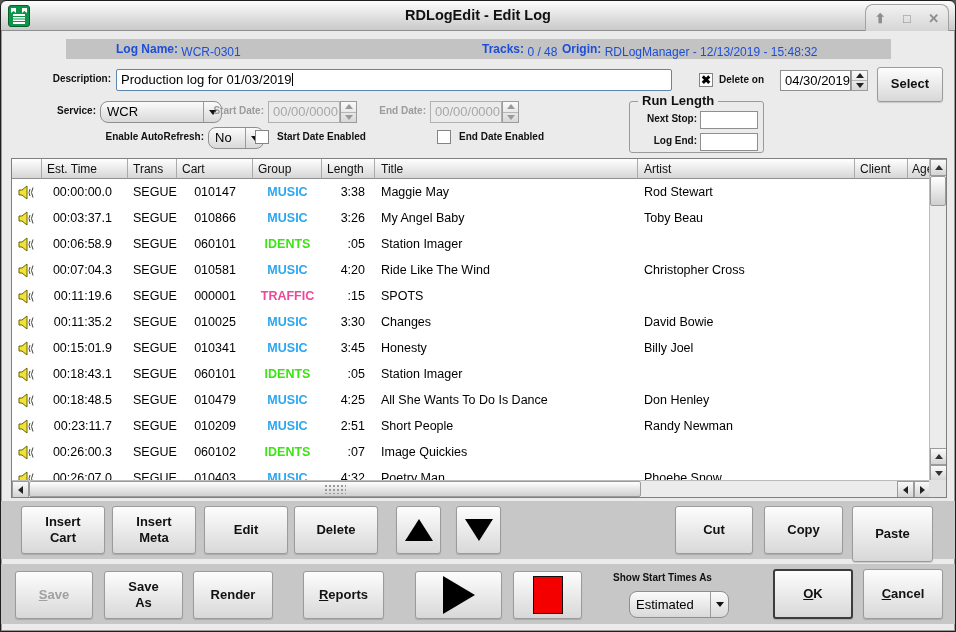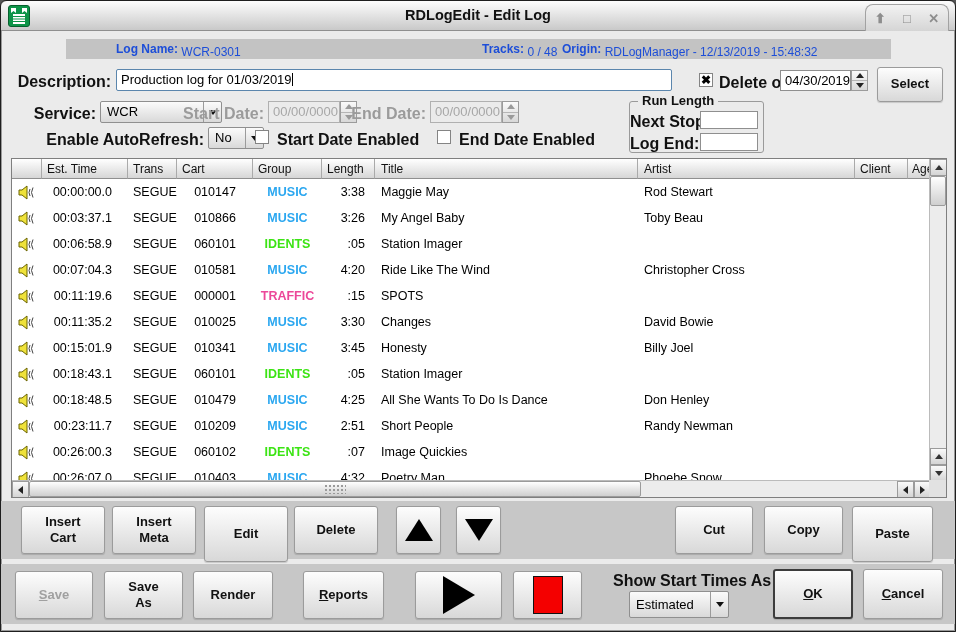--- a/index.html
+++ b/index.html
@@ -38,21 +38,21 @@
 
   
   .infobar{
     position:absolute; left:65px; top:8px; width:825px; height:20px;
     background:#c3c3c3; font-size:12px; color:#1d4ed8;
   }
   .infobar span{ position:absolute; top:3px; white-space:nowrap; }
   .lbl{ font-weight:bold; }
 
   
-  .txt{ font-size:16px; font-weight:bold; color:#111; position:absolute; white-space:nowrap; }
+  .txt{ font-size:10px; font-weight:bold; color:#111; position:absolute; white-space:nowrap; }
   .txt.dis{ color:#9b9b9b; }
   .field{
     position:absolute; background:#fff; border:1px solid #8f8f8f;
     font-size:13px; color:#000; padding:2px 4px 0 4px; overflow:hidden; white-space:nowrap;
   }
   .field.focus{ border:1px solid #5b86ad; border-radius:2px; }
   .field.dis{ background:#ebebeb; color:#a7a7a7; border-color:#b0b0b0; }
   .caret{ display:inline-block; width:1px; height:13px; background:#000; vertical-align:-2px; }
 
   .btn{
@@ -71,21 +71,21 @@
     border:1px solid #9b9b9b; display:flex; flex-direction:column;
   }
   .spin div{ flex:1; display:flex; align-items:center; justify-content:center; }
   .spin .up{ border-bottom:1px solid #b5b5b5; }
   .tri-u{ width:0;height:0;border-left:4px solid transparent;border-right:4px solid transparent;border-bottom:5px solid #222; }
   .tri-d{ width:0;height:0;border-left:4px solid transparent;border-right:4px solid transparent;border-top:5px solid #222; }
   .spin.dis .tri-u{ border-bottom-color:#9a9a9a; } .spin.dis .tri-d{ border-top-color:#9a9a9a; }
 
   .combo{
     position:absolute; background:linear-gradient(#fbfbfb,#d9d9d9);
-    border:1px solid #8f8f8f; border-radius:2px;
+    border:1px solid #8f8f8f; border-radius:8px;
     font-size:13px; color:#000; display:flex; align-items:stretch; cursor:pointer;
   }
   .combo .val{ flex:1; padding:2px 4px 0 6px; white-space:nowrap; overflow:hidden; }
   .combo .arrow{ width:18px; border-left:1px solid #9b9b9b; display:flex; align-items:center; justify-content:center; }
   .tri-down{ width:0;height:0;border-left:4px solid transparent;border-right:4px solid transparent;border-top:5px solid #111; }
 
   .checkbox{
     position:absolute; width:14px; height:14px; background:#fff;
     border:1px solid #848484; display:flex; align-items:center; justify-content:center;
     font-size:12px; font-weight:900; color:#000; cursor:pointer; line-height:1;
@@ -522,21 +522,21 @@
 
     <div class="strip strip1"></div>
     <div class="btn" style="left:20px;top:475px;width:84px;height:48px">
         <span>Insert</span>
         <span>Cart</span>
       </div>
     <div class="btn" style="left:111px;top:475px;width:84px;height:48px">
         <span>Insert</span>
         <span>Meta</span>
       </div>
-    <div class="btn" style="left:203px;top:475px;width:84px;height:56px">
+    <div class="btn" style="left:203px;top:475px;width:84px;height:48px">
         <span>Edit</span>
       </div>
     <div class="btn" style="left:293px;top:475px;width:84px;height:48px">
         <span>Delete</span>
       </div>
     <div class="btn" style="left:395px;top:475px;width:45px;height:48px">
         <i class="big-tri-up"></i>
       </div>
     <div class="btn" style="left:455px;top:475px;width:45px;height:48px">
         <i class="big-tri-down"></i>

